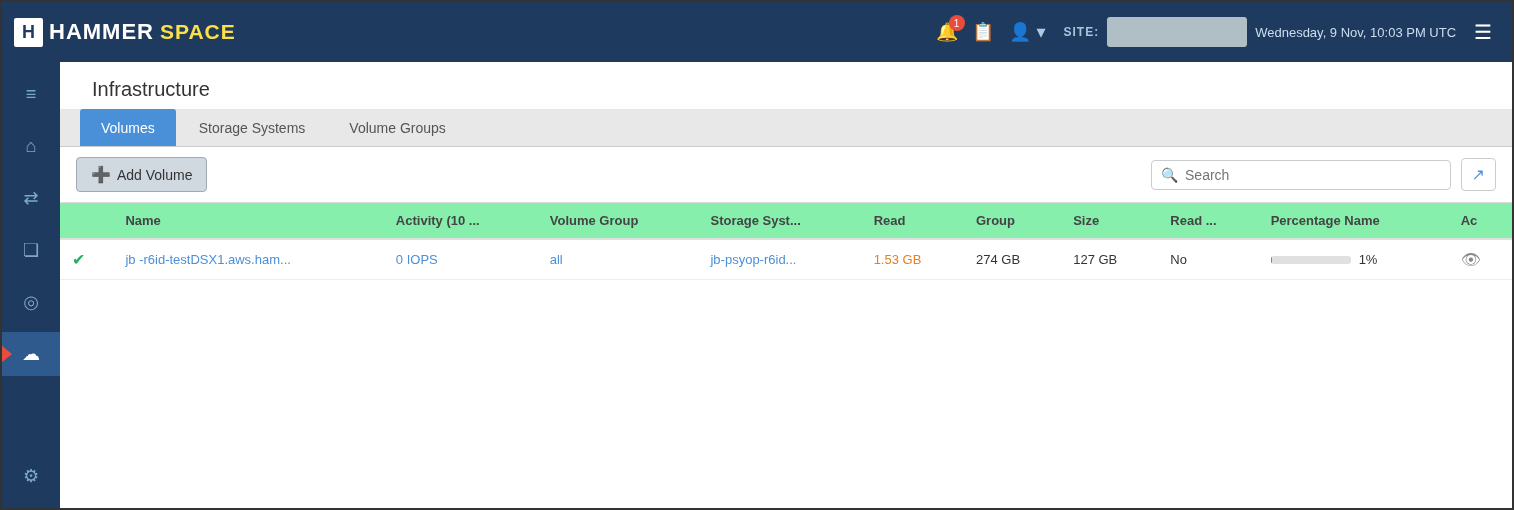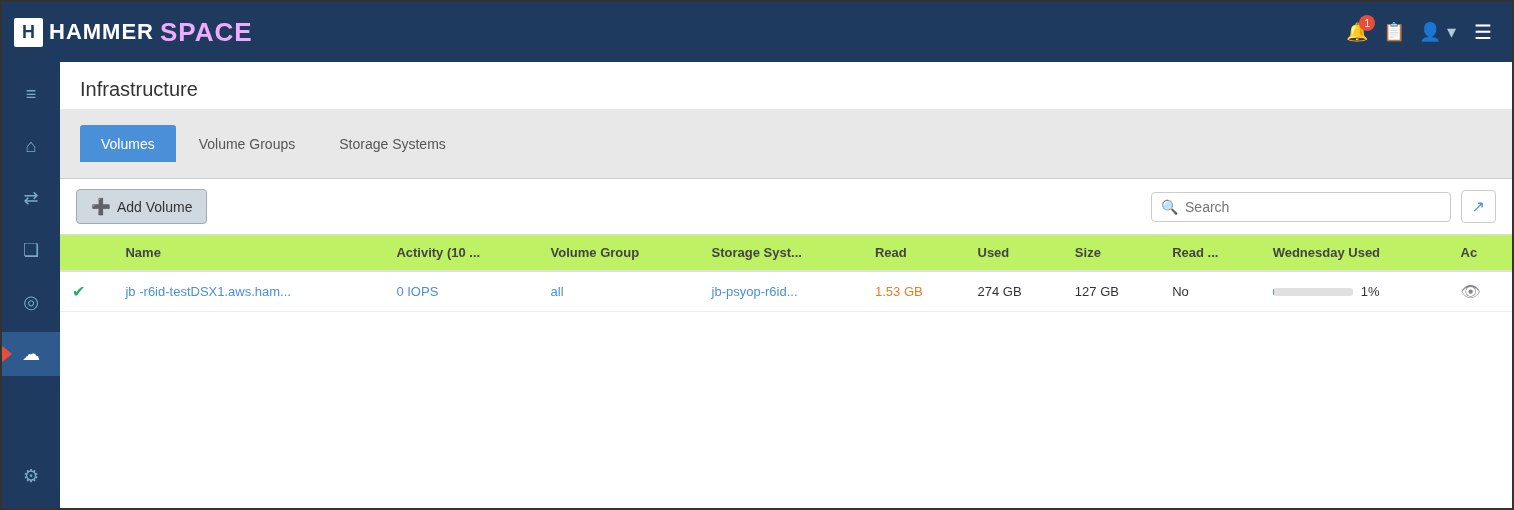--- a/index.html
+++ b/index.html
@@ -26,21 +26,21 @@
     }
     .logo-icon {
       background: white;
       color: #1e3a5f;
       font-weight: bold;
       font-size: 18px;
       padding: 4px 8px;
       border-radius: 2px;
     }
     .logo-text-hammer { color: white; font-size: 22px; font-weight: bold; letter-spacing: 1px; }
-    .logo-text-space { color: #f0abfc; font-size: 26px; font-weight: bold; letter-spacing: 1px; }
+    .logo-text-space { color: #fde047; font-size: 21px; font-weight: bold; letter-spacing: 1px; }
 
     .header-icons { display: flex; align-items: center; gap: 14px; }
     .header-icon-btn {
       position: relative;
       cursor: pointer;
       color: #b0c8e0;
       font-size: 18px;
     }
     .notification-badge {
       position: absolute;
@@ -125,33 +125,33 @@
     
     .content-area {
       flex: 1;
       background: white;
       overflow: auto;
       display: flex;
       flex-direction: column;
     }
 
     .page-header {
-      padding: 16px 20px 8px 20px;
+      padding: 16px 20px 8px 32px;
     }
     .page-title {
       font-size: 20px;
       font-weight: 400;
       color: #333;
     }
 
     
     .tabs-bar {
       display: flex;
       background: #e8e8e8;
-      padding: 16px 20px;
+      padding: 0 20px;
       border-bottom: 1px solid #ccc;
       gap: 2px;
     }
     .tab {
       padding: 10px 20px;
       cursor: pointer;
       font-size: 14px;
       border: 1px solid transparent;
       border-bottom: none;
       color: #555;
@@ -219,21 +219,21 @@
       background: white;
     }
 
     
     .data-table {
       width: 100%;
       border-collapse: collapse;
       font-size: 13px;
     }
     .data-table thead tr {
-      background: #bef264;
+      background: #86efac;
       border-bottom: 2px solid #e0e0e0;
     }
     .data-table thead th {
       padding: 10px 12px;
       text-align: left;
       color: #444;
       font-weight: 600;
       white-space: nowrap;
     }
     .data-table tbody tr {
@@ -287,20 +287,25 @@
 
     <div class="header-icons">
       <div class="header-icon-btn">
         🔔
         <span class="notification-badge">1</span>
       </div>
       <div class="header-icon-btn">📋</div>
       <div class="header-icon-btn">👤 ▾</div>
     </div>
 
+    <div class="site-section">
+      <span class="site-label">SITE:</span>
+      <input class="site-input" type="text" value="" style="">
+      <span class="site-datetime">Wednesday, 9 Nov, 10:03 PM UTC</span>
+    </div>
 
     <div class="hamburger-btn">☰</div>
   </div>
 
   <div class="main-body">
 
     <div class="sidebar">
       <div class="sidebar-item">
         <span>≡</span>
       </div>
@@ -325,22 +330,22 @@
       </div>
     </div>
 
     <div class="content-area">
       <div class="page-header">
         <h1 class="page-title">Infrastructure</h1>
       </div>
 
       <div class="tabs-bar">
         <div class="tab active">Volumes</div>
+        <div class="tab">Storage Systems</div>
         <div class="tab">Volume Groups</div>
-        <div class="tab">Storage Systems</div>
       </div>
 
       <div class="toolbar">
         <button class="add-volume-btn">
           <span class="add-icon">➕</span>
           <span>Add Volume</span>
         </button>
         <div class="spacer"></div>
         <div class="search-box">
           <span class="search-icon">🔍</span>
@@ -353,24 +358,24 @@
 
       <table class="data-table">
         <thead>
           <tr>
             <th></th>
             <th>Name</th>
             <th>Activity (10 ...</th>
             <th>Volume Group</th>
             <th>Storage Syst...</th>
             <th>Read</th>
-            <th>Used</th>
+            <th>Group</th>
             <th>Size</th>
             <th>Read ...</th>
-            <th>Wednesday Used</th>
+            <th>Percentage Name</th>
             <th>Ac</th>
           </tr>
         </thead>
         <tbody>
           <tr class="table-row">
             <td>
               <span class="status-ok">✔</span>
             </td>
             <td>
               <span class="link-text">jb</span>

